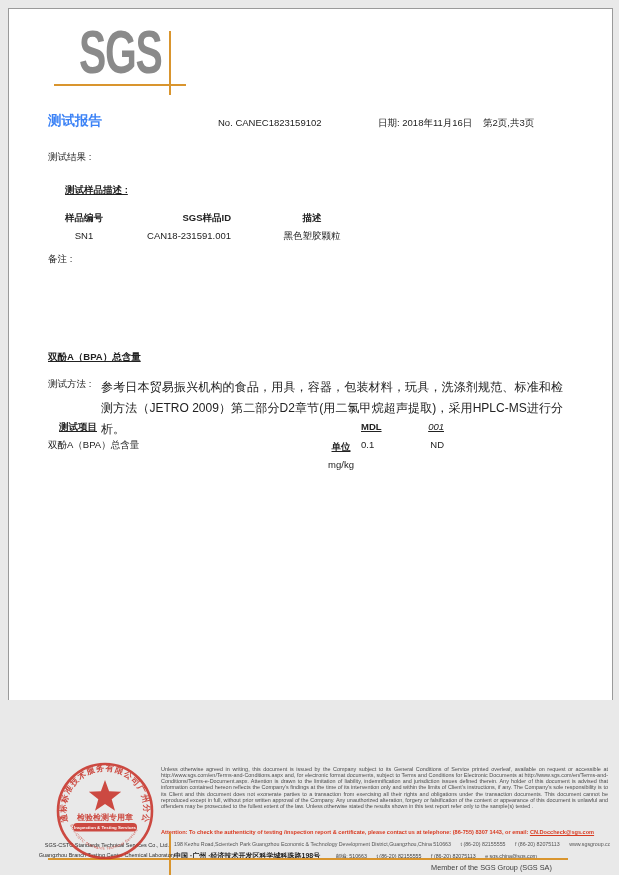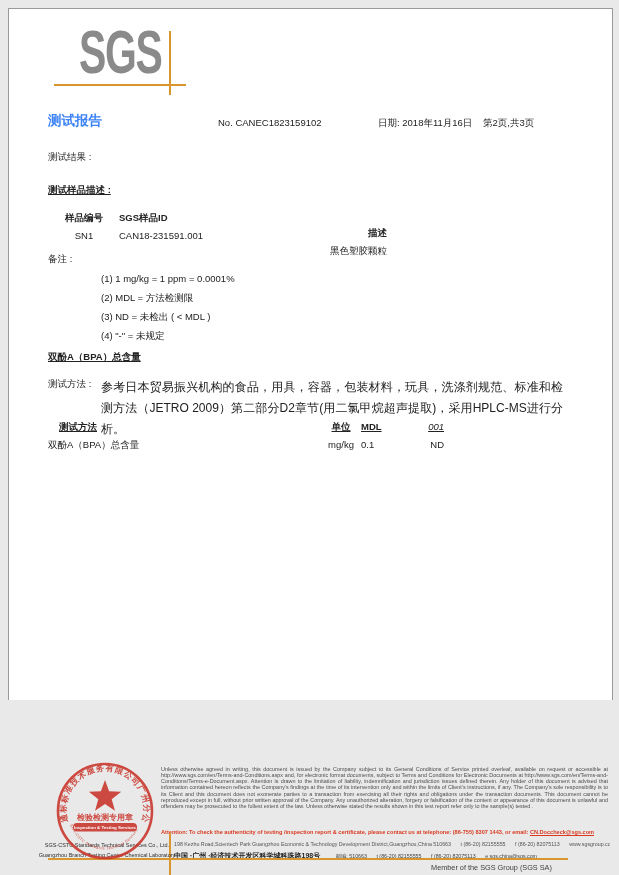--- a/index.html
+++ b/index.html
@@ -34,38 +34,38 @@
   .hdr-no   { position:absolute; left:209px; top:108px; font-size:9.5px; }
   .hdr-date { position:absolute; left:369px; top:108px; font-size:9.5px; }
   .hdr-page { position:absolute; left:474px; top:108px; font-size:9.5px; }
 
   .t95 { font-size:9.5px; }
   .bold { font-weight:bold; }
   .und { text-decoration:underline; }
   .ital { font-style:italic; }
 
   .results-label { position:absolute; left:39px; top:142px; font-size:9.5px; }
-  .sample-heading { position:absolute; left:39px; top:175px; font-size:9.5px; font-weight:bold; text-decoration:underline; }
+  .sample-heading { position:absolute; left:56px; top:175px; font-size:9.5px; font-weight:bold; text-decoration:underline; }
 
   .sc1 { position:absolute; left:30px;  width:90px;  text-align:center; }
-  .sc2 { position:absolute; left:110px; width:112px; text-align:left; }
-  .sc3 { position:absolute; left:228px; width:150px; text-align:right;margin-top:15px; }
+  .sc2 { position:absolute; left:110px; width:112px; text-align:right; }
+  .sc3 { position:absolute; left:228px; width:150px; text-align:center; }
   .srow-h { top:203px; font-weight:bold; }
   .srow-d { top:221px; }
 
   .notes-label { position:absolute; left:39px; top:244px; font-size:9.5px; }
   .notes-list { position:absolute; left:92px; top:260px; font-size:9.5px; line-height:19px; }
 
   .bpa-heading { position:absolute; left:39px; top:342px; font-size:9.5px; font-weight:bold; text-decoration:underline; }
   .method-label { position:absolute; left:39px; top:369px; font-size:9.5px; }
   .method-text { position:absolute; left:92px; top:368px; width:462px; font-size:12px; line-height:21px; text-align:justify; }
 
   .rc-item-h { position:absolute; left:50px; }
   .rc-item-d { position:absolute; left:39px; }
-  .rc-unit { position:absolute; left:312px; width:40px; text-align:center; }
+  .rc-unit { position:absolute; left:312px; width:40px; text-align:center;margin-top:20px; }
   .rc-mdl  { position:absolute; left:352px; width:34px; text-align:left; }
   .rc-001  { position:absolute; left:389px; width:30px; text-align:right;margin-left:16px; }
   .rrow-h { top:412px; font-size:9.5px; }
   .rrow-d { top:430px; font-size:9.5px; }
 
   .legal {
     position:absolute; left:152px; top:757px; width:447px;
     font-size:5.45px; line-height:6.15px; text-align:justify; color:#4d4d4d;
   }
   .attention {
@@ -116,32 +116,26 @@
   <div class="sample-heading">测试样品描述 :</div>
 
   <div class="sc1 srow-h t95">样品编号</div>
   <div class="sc2 srow-h t95">SGS样品ID</div>
   <div class="sc3 srow-h t95">描述</div>
   <div class="sc1 srow-d t95">SN1</div>
   <div class="sc2 srow-d t95">CAN18-231591.001</div>
   <div class="sc3 srow-d t95">黑色塑胶颗粒</div>
 
   <div class="notes-label">备注 :</div>
-  <div class="notes-list">
-    <div>(1) 1 mg/kg = 1 ppm = 0.0001%</div>
-    <div>(2) MDL = 方法检测限</div>
-    <div>(3) ND = 未检出 ( &lt; MDL )</div>
-    <div>(4) "-" = 未规定</div>
-  </div>
 
   <div class="bpa-heading">双酚A（BPA）总含量</div>
   <div class="method-label">测试方法 :</div>
   <div class="method-text">参考日本贸易振兴机构的食品，用具，容器，包装材料，玩具，洗涤剂规范、标准和检测方法（JETRO 2009）第二部分D2章节(用二氯甲烷超声提取)，采用HPLC-MS进行分析。</div>
 
-  <div class="rc-item-h rrow-h bold und">测试方法</div>
+  <div class="rc-item-h rrow-h bold und">测试项目</div>
   <div class="rc-unit rrow-h bold und">单位</div>
   <div class="rc-mdl rrow-h bold und">MDL</div>
   <div class="rc-001 rrow-h und ital">001</div>
 
   <div class="rc-item-d rrow-d">双酚A（BPA）总含量</div>
   <div class="rc-unit rrow-d">mg/kg</div>
   <div class="rc-mdl rrow-d">0.1</div>
   <div class="rc-001 rrow-d">ND</div>
 
   <div class="legal">Unless otherwise agreed in writing, this document is issued by the Company subject to its General Conditions of Service printed overleaf, available on request or accessible at http://www.sgs.com/en/Terms-and-Conditions.aspx and, for electronic format documents, subject to Terms and Conditions for Electronic Documents at http://www.sgs.com/en/Terms-and-Conditions/Terms-e-Document.aspx. Attention is drawn to the limitation of liability, indemnification and jurisdiction issues defined therein. Any holder of this document is advised that information contained hereon reflects the Company's findings at the time of its intervention only and within the limits of Client's instructions, if any. The Company's sole responsibility is to its Client and this document does not exonerate parties to a transaction from exercising all their rights and obligations under the transaction documents. This document cannot be reproduced except in full, without prior written approval of the Company. Any unauthorized alteration, forgery or falsification of the content or appearance of this document is unlawful and offenders may be prosecuted to the fullest extent of the law. Unless otherwise stated the results shown in this test report refer only to the sample(s) tested .</div>

